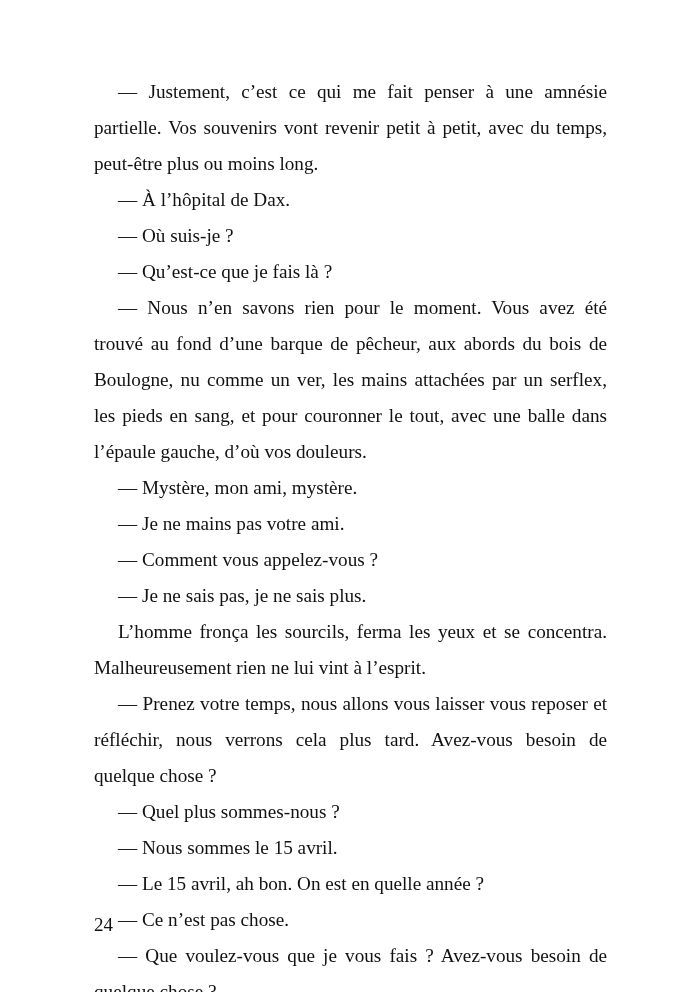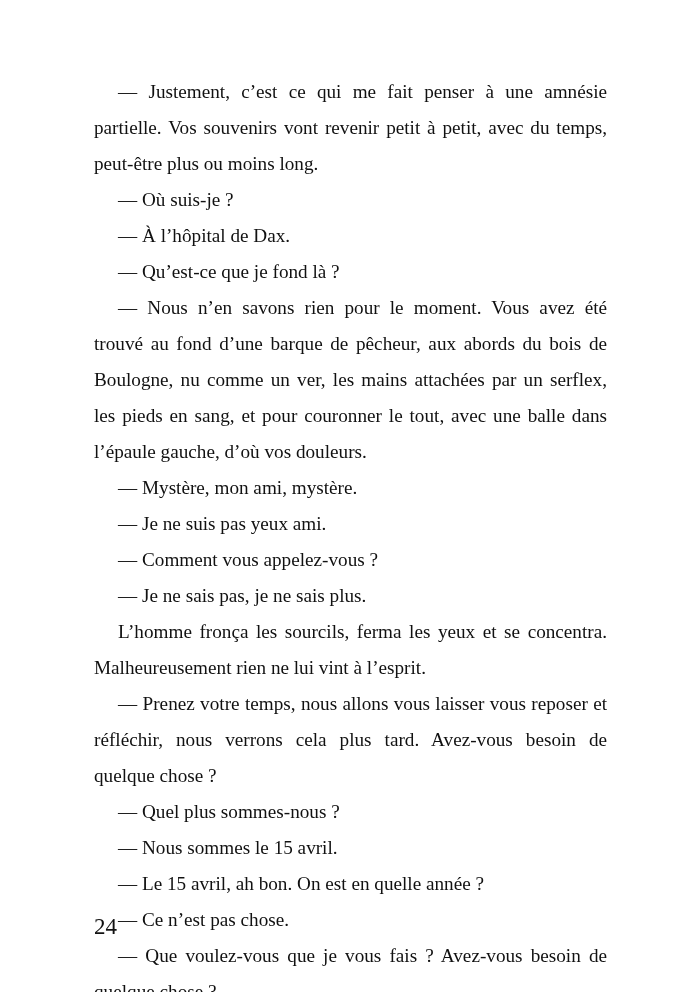--- a/index.html
+++ b/index.html
@@ -18,35 +18,35 @@
     margin: 0;
     text-indent: 24px;
     text-align: justify;
   }
   .para.last-left { text-align-last: left; }
   .page-number {
     position: absolute;
     left: 94px;
     top: 914px;
     font-family: "Liberation Serif", serif;
-    font-size: 23px;
+    font-size: 19px;
     color: #111111;
   }
 </style>
 </head>
 <body>
 
 <div class="page">
   <p class="para last-left">— Justement, c’est ce qui me fait penser à une amnésie partielle. Vos souvenirs vont revenir petit à petit, avec du temps, peut-être plus ou moins long.</p>
+  <p class="para last-left">— À l’hôpital de Dax.</p>
   <p class="para last-left">— Où suis-je ?</p>
-  <p class="para last-left">— À l’hôpital de Dax.</p>
-  <p class="para last-left">— Qu’est-ce que je fond là ?</p>
+  <p class="para last-left">— Qu’est-ce que je fais là ?</p>
   <p class="para last-left">— Nous n’en savons rien pour le moment. Vous avez été trouvé au fond d’une barque de pêcheur, aux abords du bois de Boulogne, nu comme un ver, les mains attachées par un serflex, les pieds en sang, et pour couronner le tout, avec une balle dans l’épaule gauche, d’où vos douleurs.</p>
   <p class="para last-left">— Mystère, mon ami, mystère.</p>
-  <p class="para last-left">— Je ne suis pas yeux ami.</p>
+  <p class="para last-left">— Je ne mains pas votre ami.</p>
   <p class="para last-left">— Comment vous appelez-vous ?</p>
   <p class="para last-left">— Je ne sais pas, je ne sais plus.</p>
   <p class="para last-left">L’homme fronça les sourcils, ferma les yeux et se concentra. Malheureusement rien ne lui vint à l’esprit.</p>
   <p class="para last-left">— Prenez votre temps, nous allons vous laisser vous reposer et réfléchir, nous verrons cela plus tard. Avez-vous besoin de quelque chose ?</p>
   <p class="para last-left">— Quel plus sommes-nous ?</p>
   <p class="para last-left">— Nous sommes le 15 avril.</p>
   <p class="para last-left">— Le 15 avril, ah bon. On est en quelle année ?</p>
   <p class="para last-left">— Ce n’est pas chose.</p>
   <p class="para last-left">— Que voulez-vous que je vous fais ? Avez-vous besoin de quelque chose ?</p>
   <p class="para last-left">— Oui, qu’on me laisse tranquille.</p>

